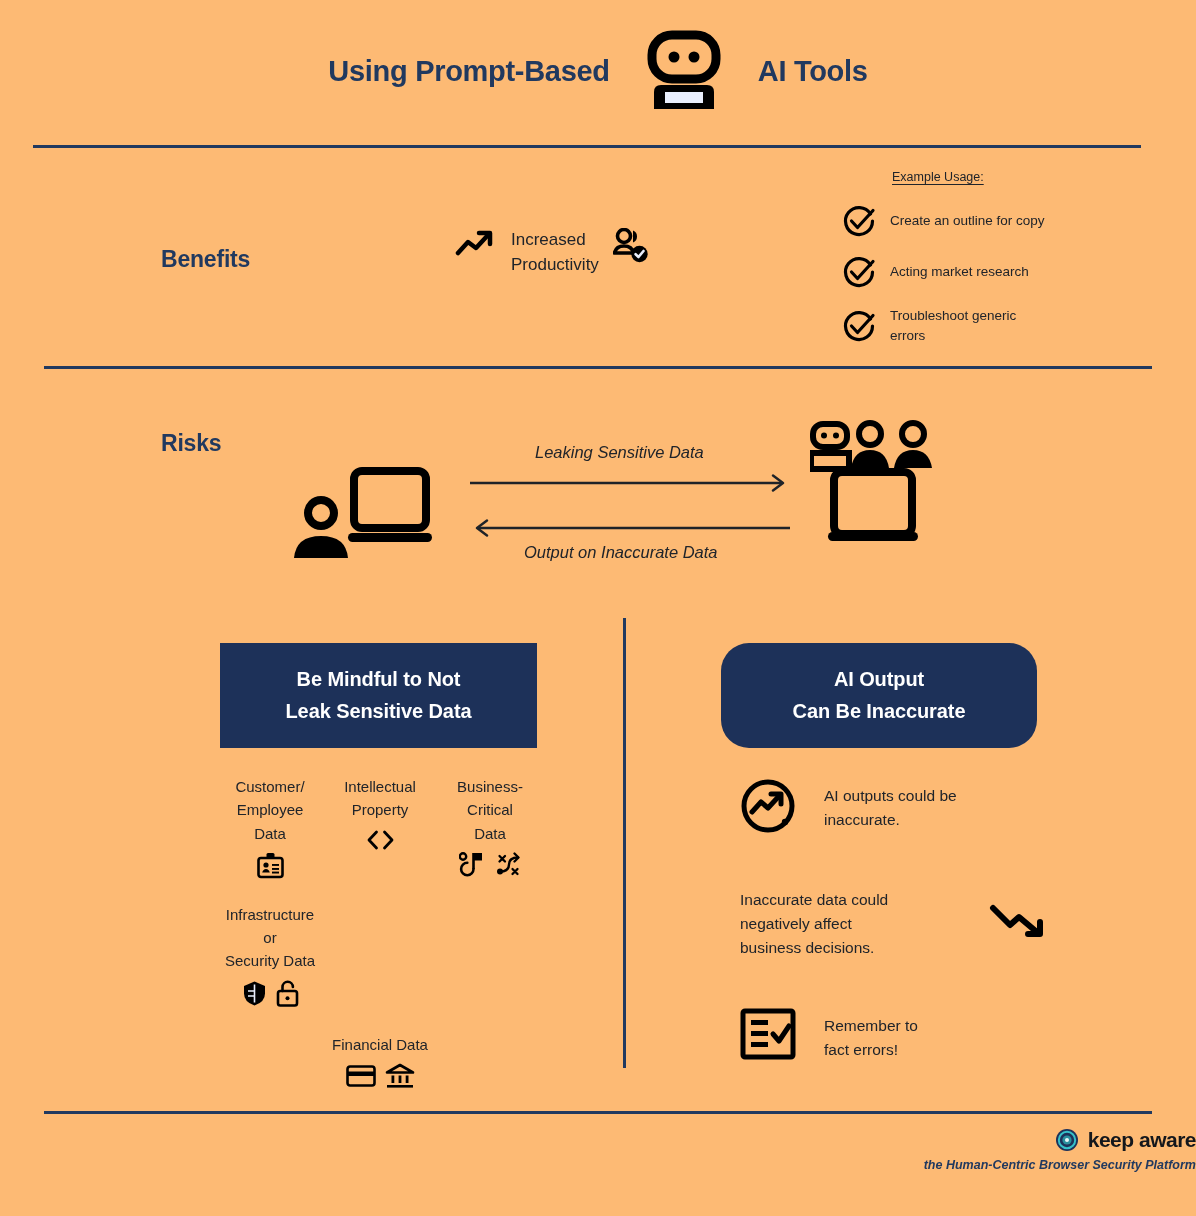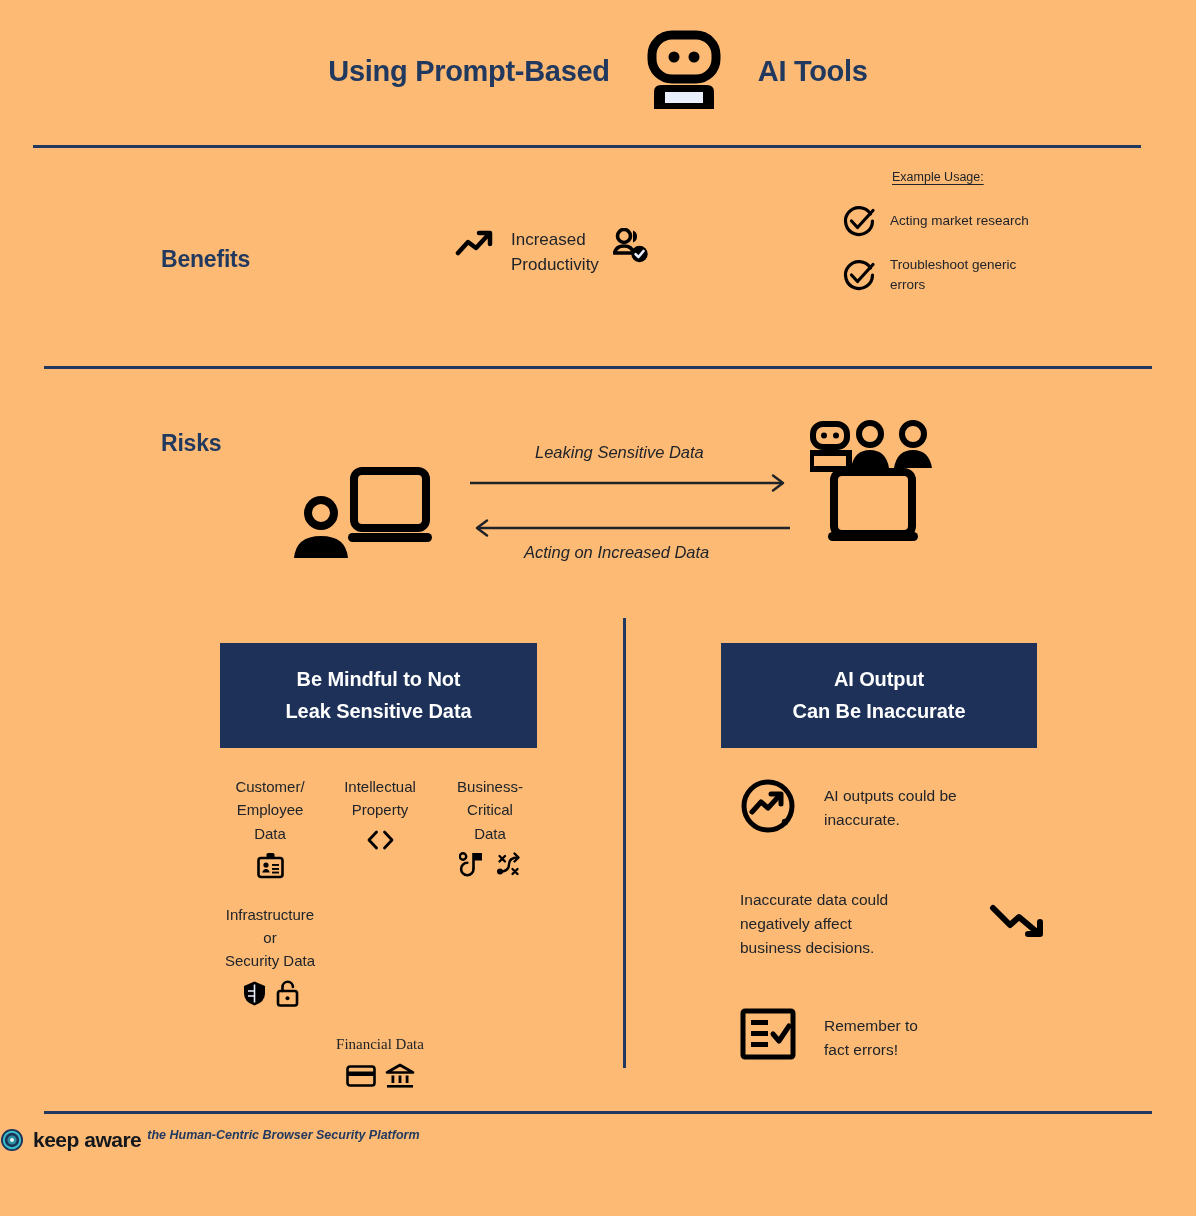--- a/index.html
+++ b/index.html
@@ -143,21 +143,21 @@
     display: flex;
     flex-direction: column;
     align-items: center;
     justify-content: center;
     gap: 9px;
     font-size: 20px;
     font-weight: bold;
     letter-spacing: -0.1px;
   }
   #card-left  { left: 220px; top: 643px; width: 317px; height: 105px; }
-  #card-right { left: 721px; top: 643px; width: 316px; height: 105px; }
+  #card-right { left: 721px; top: 643px; width: 316px; height: 105px; border-radius: 28px; }
 
   
   #data-types {
     position: absolute;
     left: 220px;
     top: 775px;
     width: 320px;
   }
   .dt-grid {
     display: grid;
@@ -183,21 +183,20 @@
     align-items: center;
     justify-content: center;
     gap: 9px;
   }
   #dt-financial {
     margin-top: 26px;
     display: flex;
     flex-direction: column;
     align-items: center;
     gap: 7px;
-    font-family: Liberation Serif, serif;
   }
 
   
   #ai-output-rows {
     position: absolute;
     left: 740px;
     top: 778px;
     width: 310px;
   }
   .ao-row {
@@ -215,22 +214,22 @@
     padding-top: 6px;
   }
 
   
   #footer {
     position: absolute;
     left: 0;
     top: 1128px;
     width: 1196px;
     display: flex;
-    flex-direction: row;
-    align-items: flex-start;
+    flex-direction: column;
+    align-items: flex-end;
     gap: 6px;
   }
   #brand-lockup {
     display: flex;
     align-items: center;
     gap: 9px;
   }
   #brand-name {
     font-size: 21px;
     font-weight: bold;
@@ -277,20 +276,27 @@
       <path d="M20 2.5 a6.5 6.5 0 0 1 0 12" fill="#000"></path>
       <path d="M1.5 25 q1.5 -7 9.5 -7 q8 0 9.5 7 Z" fill="none" stroke="#000" stroke-width="3.6" stroke-linejoin="round"></path>
       <circle cx="26.5" cy="26" r="8.2" fill="#000"></circle>
       <path d="M22.6 26.2 L25.5 29 L30.5 23" fill="none" stroke="#e9effd" stroke-width="2.6" stroke-linecap="round" stroke-linejoin="round"></path>
     </svg>
   </div>
 
   <div id="example-usage">
     <div id="example-usage-title">Example Usage:</div>
 
+    <div class="usage-row">
+      <svg width="34" height="34" viewBox="0 0 34 34">
+        <path d="M28.5 10 A13.5 13.5 0 1 0 30.5 17" fill="none" stroke="#000" stroke-width="3.2" stroke-linecap="round"></path>
+        <path d="M9.5 17 L15.5 23.5 L31 6.5" fill="none" stroke="#000" stroke-width="3.2" stroke-linecap="round" stroke-linejoin="round"></path>
+      </svg>
+      <div class="usage-text">Create an outline for copy</div>
+    </div>
 
     <div class="usage-row">
       <svg width="34" height="34" viewBox="0 0 34 34">
         <path d="M28.5 10 A13.5 13.5 0 1 0 30.5 17" fill="none" stroke="#000" stroke-width="3.2" stroke-linecap="round"></path>
         <path d="M9.5 17 L15.5 23.5 L31 6.5" fill="none" stroke="#000" stroke-width="3.2" stroke-linecap="round" stroke-linejoin="round"></path>
       </svg>
       <div class="usage-text">Acting market research</div>
     </div>
 
     <div class="usage-row">
@@ -331,21 +337,21 @@
 
     <div class="flow-label" id="flow-label-top">Leaking Sensitive Data</div>
     <svg class="flow-arrow" id="arrow-out" width="320" height="18" viewBox="0 0 320 18">
       <path d="M0 9 L312 9" stroke="#1f2328" stroke-width="2.4"></path>
       <path d="M303 1.5 L313 9 L303 16.5" fill="none" stroke="#1f2328" stroke-width="2.4" stroke-linecap="round" stroke-linejoin="round"></path>
     </svg>
     <svg class="flow-arrow" id="arrow-in" width="320" height="18" viewBox="0 0 320 18">
       <path d="M8 9 L320 9" stroke="#1f2328" stroke-width="2.4"></path>
       <path d="M17 1.5 L7 9 L17 16.5" fill="none" stroke="#1f2328" stroke-width="2.4" stroke-linecap="round" stroke-linejoin="round"></path>
     </svg>
-    <div class="flow-label" id="flow-label-bottom">Acting on Increased Data</div>
+    <div class="flow-label" id="flow-label-bottom">Output on Inaccurate Data</div>
   </div>
 
   <div class="dark-card" id="card-left">
     <div>Be Mindful to Not</div>
     <div>Leak Sensitive Data</div>
   </div>
 
   <div id="data-types">
     <div class="dt-grid">
 

